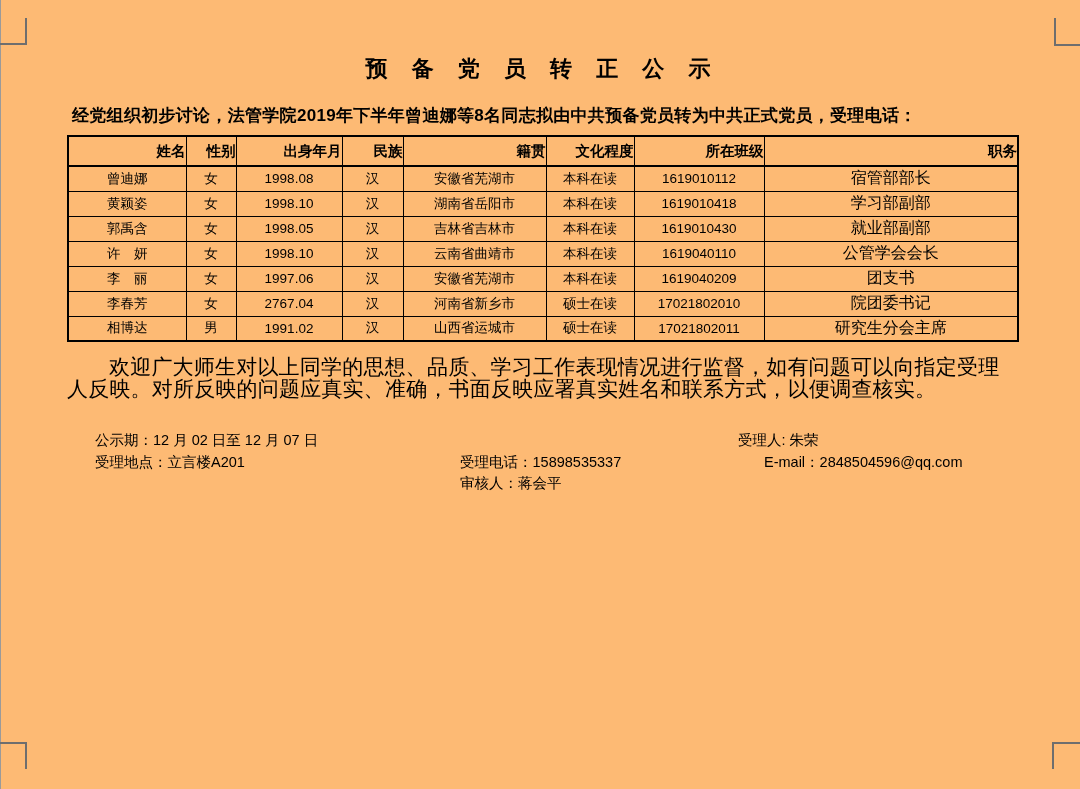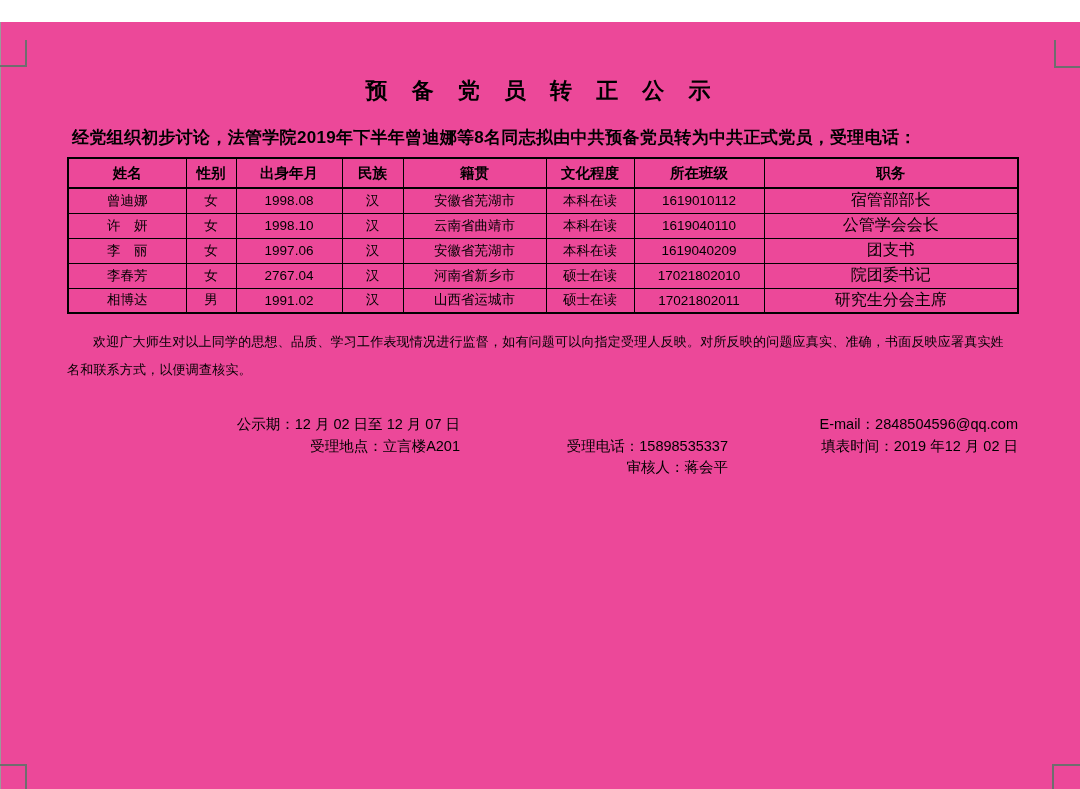--- a/index.html
+++ b/index.html
@@ -4,21 +4,21 @@
 <style>
   * { margin: 0; padding: 0; box-sizing: border-box; }
   html, body { background: #ffffff; }
   body {
     width: 1080px; height: 789px;
     font-family: "Liberation Sans", "DejaVu Sans", sans-serif;
     color: #000;
     position: relative;
     overflow: hidden;
   }
-  .page { position: absolute; inset: 0; background: #ec4899; margin-top: 22px; }
+  .page { position: absolute; inset: 0; background: #fdba74; }
 
   
   .page-edge-left {
     position: absolute; left: 0; top: 0; width: 1px; height: 789px;
     background: #9a9a9a;
   }
 
   
   .mark { position: absolute; }
   .mark-tl { left: 0;  top: 18px;  width: 27px; height: 27px; border-right: 2px solid #6e6e6e; border-bottom: 2px solid #6e6e6e; }
@@ -52,49 +52,50 @@
     border: 2px solid #000;
     table-layout: fixed;
     text-align: center;
   }
   table.roster th {
     border: 1px solid #000;
     border-bottom: 2px solid #000;
     height: 30px;
     font-size: 14.5px;
     font-weight: bold;
+    text-align: right;
   }
   table.roster td {
     border: 1px solid #000;
     height: 25px;
     font-size: 13.5px;
     font-weight: normal;
   }
   table.roster td.c-duty { font-size: 16px; }
 
   .notice {
     margin-top: 14px;
     width: 948px;
-    font-size: 13px;
-    line-height: 28px;
+    font-size: 21px;
+    line-height: 22px;
     text-indent: 2em;
     letter-spacing: 0.2px;
   }
 
   .footer {
     margin-top: 30px;
     margin-left: 28px;
     display: flex;
     font-size: 14.5px;
     line-height: 21.5px;
   }
   .fcol1 { width: 365px; }
   .fcol2 { width: 268px; }
   .fcol3 { width: 290px; }
-  .fline { white-space: nowrap; text-align: right; }
+  .fline { white-space: nowrap; }
   .fspacer { height: 21.5px; }
   .fcol3 .l1 { margin-left: 10px; }
   .fcol3 .l2 { margin-left: 36px; }
   .fcol3 .l3 { margin-left: 0; }
 </style>
 </head>
 <body>
 
 <div class="page">
 
@@ -139,20 +140,40 @@
           <td class="c-name">曾迪娜</td>
           <td class="c-gender">女</td>
           <td class="c-birth">1998.08</td>
           <td class="c-ethnicity">汉</td>
           <td class="c-hometown">安徽省芜湖市</td>
           <td class="c-education">本科在读</td>
           <td class="c-class">1619010112</td>
           <td class="c-duty">宿管部部长</td>
         </tr>
           <tr>
+          <td class="c-name">黄颖姿</td>
+          <td class="c-gender">女</td>
+          <td class="c-birth">1998.10</td>
+          <td class="c-ethnicity">汉</td>
+          <td class="c-hometown">湖南省岳阳市</td>
+          <td class="c-education">本科在读</td>
+          <td class="c-class">1619010418</td>
+          <td class="c-duty">学习部副部</td>
+        </tr>
+          <tr>
+          <td class="c-name">郭禹含</td>
+          <td class="c-gender">女</td>
+          <td class="c-birth">1998.05</td>
+          <td class="c-ethnicity">汉</td>
+          <td class="c-hometown">吉林省吉林市</td>
+          <td class="c-education">本科在读</td>
+          <td class="c-class">1619010430</td>
+          <td class="c-duty">就业部副部</td>
+        </tr>
+          <tr>
           <td class="c-name">许　妍</td>
           <td class="c-gender">女</td>
           <td class="c-birth">1998.10</td>
           <td class="c-ethnicity">汉</td>
           <td class="c-hometown">云南省曲靖市</td>
           <td class="c-education">本科在读</td>
           <td class="c-class">1619040110</td>
           <td class="c-duty">公管学会会长</td>
         </tr>
           <tr>
@@ -194,19 +215,19 @@
       <div class="fcol fcol1">
         <div class="fline">公示期：12 月 02 日至 12 月 07 日</div>
         <div class="fline">受理地点：立言楼A201</div>
       </div>
       <div class="fcol fcol2">
         <div class="fspacer"></div>
         <div class="fline">受理电话：15898535337</div>
         <div class="fline">审核人：蒋会平</div>
       </div>
       <div class="fcol fcol3">
+        <div class="fline l1">受理人: 朱荣</div>
         <div class="fline l2">E-mail：2848504596@qq.com</div>
-        <div class="fline l3">填表时间：2019 年12 月 02 日</div>
       </div>
     </div>
 
   </div>
 </div>
 
 </body></html>

